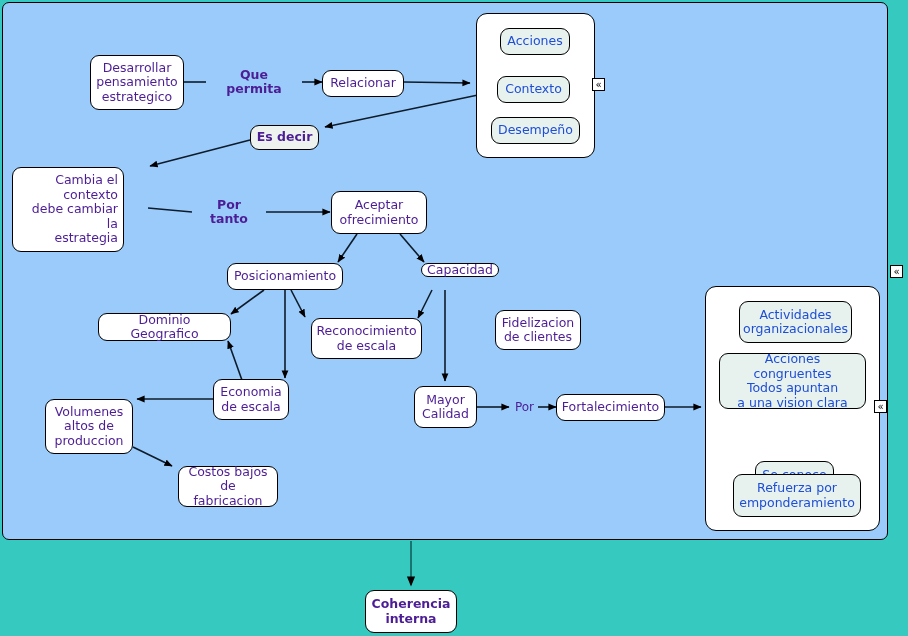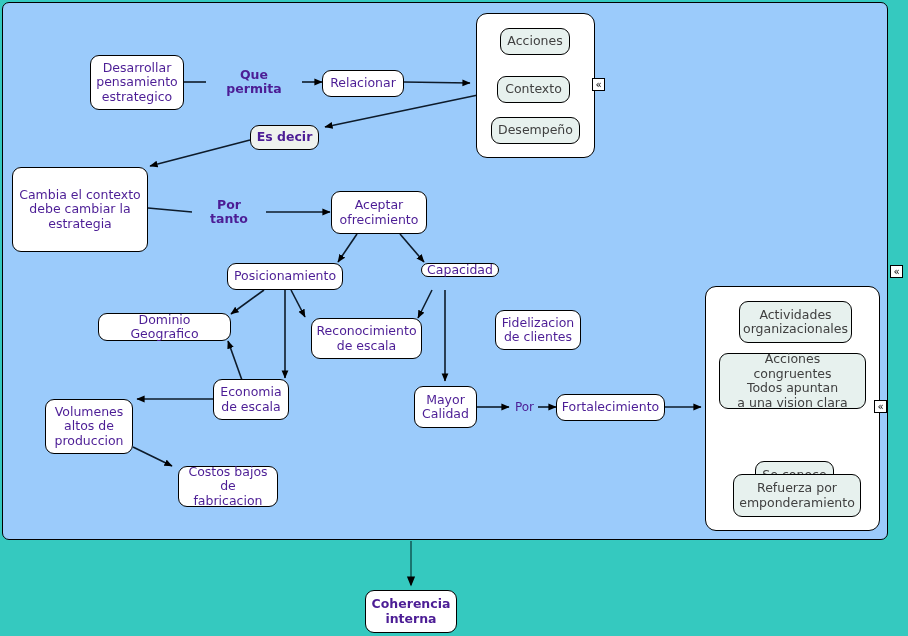--- a/index.html
+++ b/index.html
@@ -83,21 +83,21 @@
     background: #e7f1ee;
     border: 1.2px solid #000;
     border-radius: 9px;
     display: flex;
     align-items: center;
     justify-content: center;
     text-align: center;
     font-size: 12.5px;
     line-height: 14.5px;
     white-space: pre-line;
-    color: #404040;
+    color: #1d4ed8;
     padding: 2px 4px;
   }
   .handle {
     position: absolute;
     width: 13px;
     height: 13px;
     background: #ffffff;
     border: 1.3px solid #000;
     display: flex;
     align-items: center;
@@ -168,21 +168,21 @@
   <div class="node" style="left:90px; top:55px; width:94px; height:55px;">Desarrollar
 pensamiento
 estrategico</div>
 
   <div class="node plainlabel" style="left:206px; top:70px; width:96px; height:24px;">Que permita</div>
 
   <div class="node" style="left:322px; top:70px; width:82px; height:27px;">Relacionar</div>
 
   <div class="node link" style="left:250px; top:125px; width:69px; height:25px;">Es decir</div>
 
-  <div class="node" style="left:12px; top:167px; width:136px; height:85px;">Cambia el contexto
+  <div class="node" style="left:12px; top:167px; width:112px; height:85px;text-align:right;">Cambia el contexto
 debe cambiar la
 estrategia</div>
 
   <div class="node plainlabel" style="left:192px; top:200px; width:74px; height:24px;">Por tanto</div>
 
   <div class="node" style="left:331px; top:191px; width:96px; height:43px;">Aceptar
 ofrecimiento</div>
 
   <div class="node" style="left:227px; top:263px; width:116px; height:27px;">Posicionamiento</div>
 

